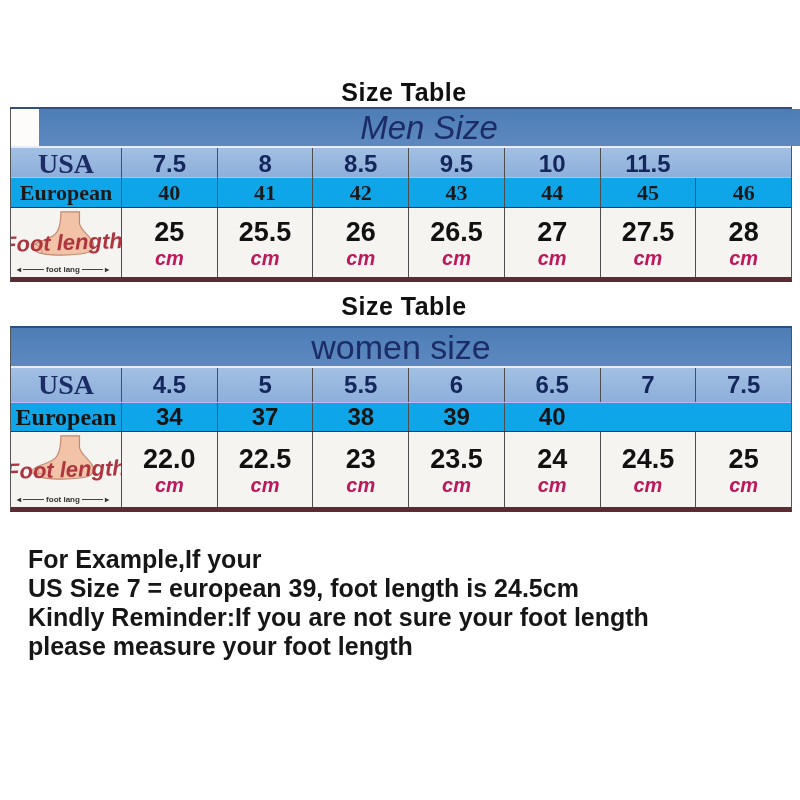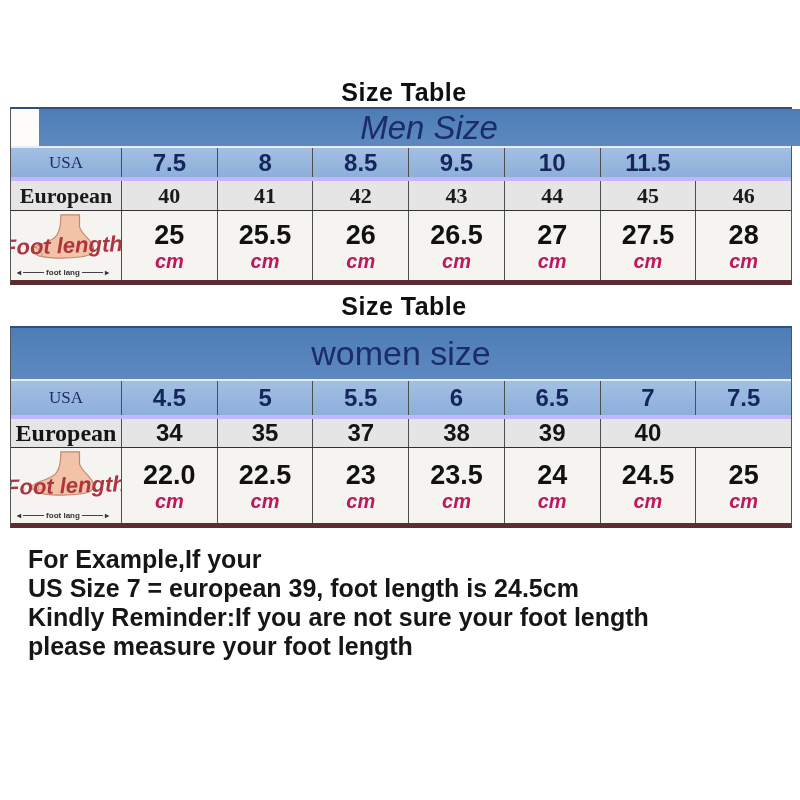--- a/index.html
+++ b/index.html
@@ -24,38 +24,38 @@
   }
   #men-table{top:107px;}
   #women-table{top:326px;}
 
   .band{
     width:100%;display:flex;align-items:center;justify-content:center;
     background:linear-gradient(#4d7db6,#5e89c0);
     color:#1b2c66;
   }
   #men-table .band{height:37px;font-size:33px;font-style:italic;margin-left:28px;}
-  #women-table .band{height:51px;font-size:34px;}
+  #women-table .band{height:38px;font-size:34px;}
 
   .row{display:grid;grid-template-columns:110px repeat(7,1fr);}
   .cell{
     display:flex;flex-direction:column;align-items:center;justify-content:center;
     height:100%;text-align:center;
   }
   .cell + .cell{border-left:1px solid #4e4e4e;}
 
   .row-usa{border-top:2px solid #e8edf5;background:linear-gradient(#a3bfe3,#8cafda);}
   #men-table .row-usa{height:29px;}
   #women-table .row-usa{height:34px;}
   .row-usa .cell{color:#15265c;font-weight:bold;font-size:24px;}
   .row-usa .label-cell{
-    font-family:"Liberation Serif", serif;font-weight:normal;font-size:17px;color:#1d2c66;
-  }
-
-  .row-euro{border-top:4px solid #c4b5fd;background:#e5e5e5;}
+    font-family:"Liberation Serif", serif;font-weight:bold;font-size:28px;color:#1d2c66;
+  }
+
+  .row-euro{border-top:1px solid #c4b5fd;background:#0ea5e9;}
   #men-table .row-euro{height:29px;}
   #women-table .row-euro{height:28px;}
   .row-euro .label-cell{
     font-family:"Liberation Serif", serif;font-weight:bold;font-size:22px;color:#111;
   }
   #men-table .row-euro .cell{font-family:"Liberation Serif", serif;font-size:22px;color:#1a1a1a;font-weight:600;}
   #women-table .row-euro .cell{font-size:24px;color:#141414;font-weight:bold;}
   .row-euro .label-cell{font-weight:bold;}
 
   .row-foot{border-top:1px solid #333;background:#f6f4f0;}
@@ -183,21 +183,20 @@
     <div class="cell">5.5</div>
     <div class="cell">6</div>
     <div class="cell">6.5</div>
     <div class="cell">7</div>
     <div class="cell">7.5</div>
   </div>
 
   <div class="row row-euro">
     <div class="cell label-cell">European</div>
     <div class="cell">34</div>
-    <div class="cell">35</div>
     <div class="cell">37</div>
     <div class="cell">38</div>
     <div class="cell">39</div>
     <div class="cell">40</div>
   </div>
 
   <div class="row row-foot">
     <div class="cell label-cell foot-label-cell">
       <svg class="foot-img" viewBox="0 0 95 62">
         <path d="M40,1 L63,1 L63,16 C66,26 76,30 80,40 C82,48 76,52 66,53 C45,56 20,55 11,51 C4,48 4,42 11,39 C21,35 31,33 35,26 C39,20 40,10 40,1 Z" fill="#f2c3a7" stroke="#c08a72" stroke-width="1.5"></path>

